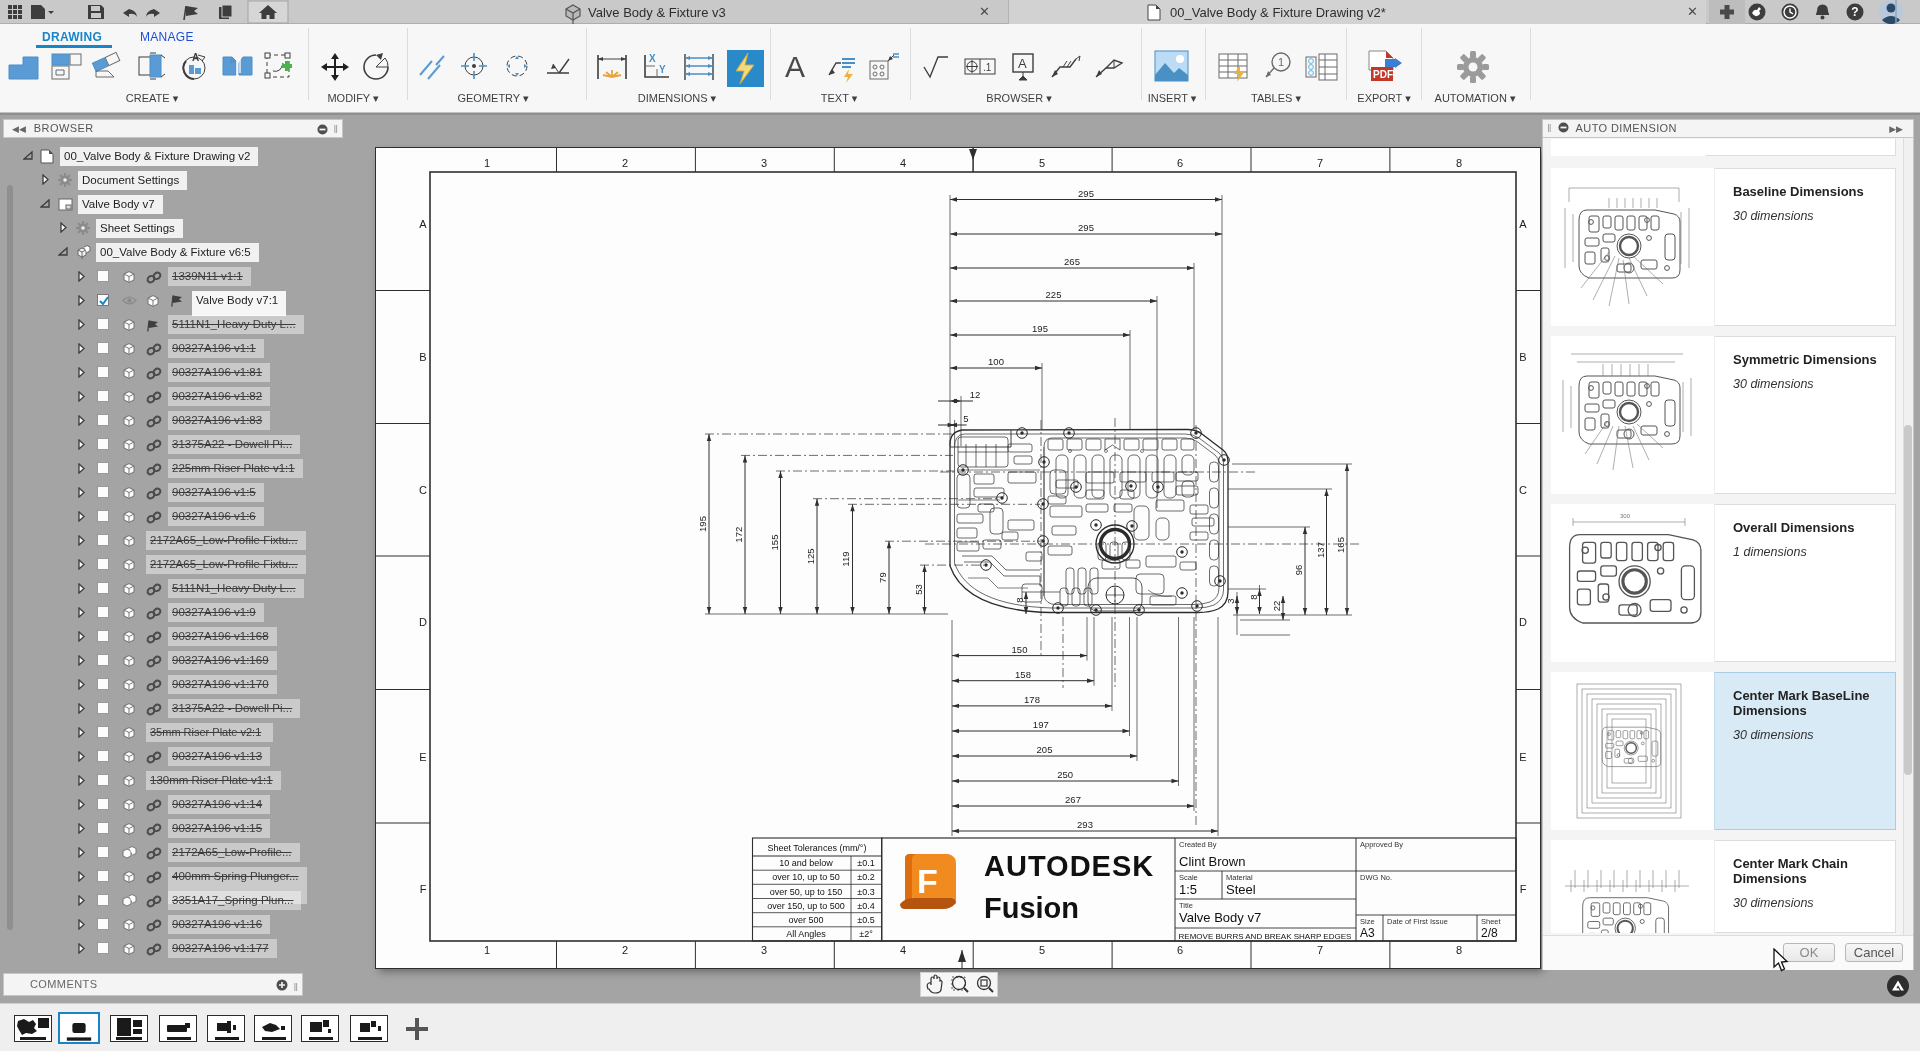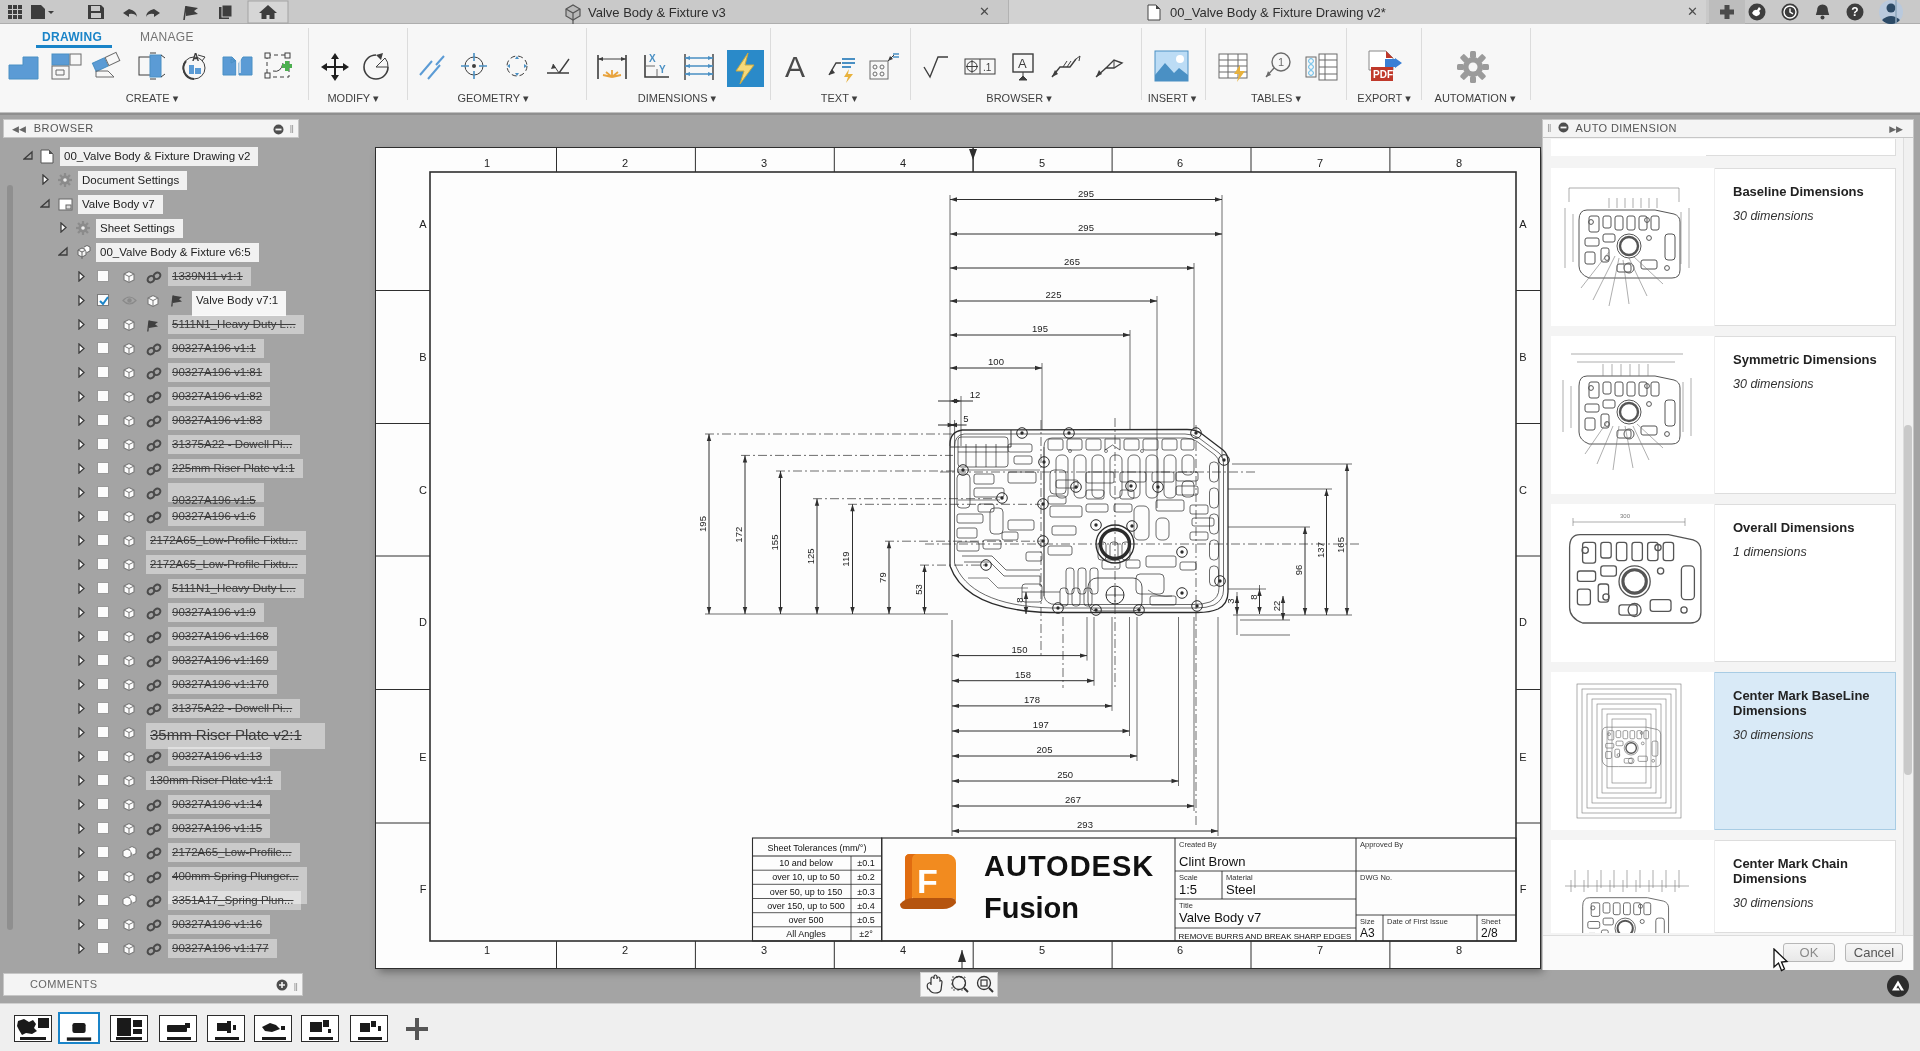--- a/index.html
+++ b/index.html
@@ -77,21 +77,21 @@
       <text x="155" y="16.2" font-size="12" font-weight="bold" fill="#fff" text-anchor="middle">?</text>
 <circle cx="191" cy="12" r="12" fill="#b9c9dd"></circle>
       <circle cx="191" cy="8" r="4.5" fill="#2c4a66"></circle>
       <path d="M182 20 q9 -8 18 0 a12 12 0 0 1 -18 0 z" fill="#2c4a66"></path>
       <line x1="196" y1="0" x2="196" y2="24" stroke="#8fa7bd" stroke-width="1.5"></line>
 </svg>
 </div>
 <div class="ribbon">
 <div class="abs" style="left:42px;top:6px;font-size:12px;color:#1a84c8;font-weight:bold;letter-spacing:.3px">DRAWING</div>
 <div class="abs" style="left:36px;top:21px;width:76px;height:3px;background:#1a84c8"></div>
-<div class="abs" style="left:140px;top:6px;font-size:12px;color:#737373;letter-spacing:.3px">MANAGE</div>
+<div class="abs" style="left:140px;top:6px;font-size:12px;color:#1d4ed8;letter-spacing:.3px">MANAGE</div>
 <div class="gsep" style="left:308px"></div>
 <div class="gsep" style="left:407px"></div>
 <div class="gsep" style="left:586px"></div>
 <div class="gsep" style="left:770px"></div>
 <div class="gsep" style="left:910px"></div>
 <div class="gsep" style="left:1141px"></div>
 <div class="gsep" style="left:1205px"></div>
 <div class="gsep" style="left:1346px"></div>
 <div class="gsep" style="left:1421px"></div>
 <div class="gsep" style="left:1530px"></div>
@@ -717,21 +717,21 @@
     <text x="1105" y="789" font-size="12" fill="#111" text-anchor="start" font-weight="normal" stroke="none">2/8</text>
     <g transform="translate(521,705)">
       <path d="M8 6 q0 -5 5 -5 h38 q8 2 8 9 v40 q0 -5 -5 -5 h-38 q-8 -2 -8 -9 z" fill="#f28b1f" stroke="none"></path>
       <path d="M8 6 q0 -5 5 -5 l6 0 q-4 1 -4 6 v38 q0 6 5 8 l-7 0 q-5 -2 -5 -8 z" fill="#e06c10" stroke="none"></path>
       <path d="M3 51 q0 5 5 5 h38 q8 0 13 -6 q0 -5 -5 -5 h-38 q-8 0 -13 6 z" fill="#b5540e" stroke="none"></path>
       <text x="20" y="40" font-size="34" font-weight="bold" fill="#fff" stroke="none">F</text>
     </g>
     <text x="608" y="728" font-size="29" font-weight="bold" fill="#111" stroke="none" letter-spacing="1">AUTODESK</text>
     <text x="608" y="770" font-size="29" font-weight="bold" fill="#111" stroke="none">Fusion</text>
   </svg>
-<div class="panelhead" style="left:3px;top:119px;width:296px"><span style="margin-left:8px;color:#666;font-size:9px">◀◀</span><span style="margin-left:8px;letter-spacing:.4px">BROWSER</span><svg style="position:absolute;right:14px;top:4px" width="11" height="11" viewBox="0 0 11 11">
+<div class="panelhead" style="left:3px;top:119px;width:340px"><span style="margin-left:8px;color:#666;font-size:9px">◀◀</span><span style="margin-left:8px;letter-spacing:.4px">BROWSER</span><svg style="position:absolute;right:14px;top:4px" width="11" height="11" viewBox="0 0 11 11">
       <circle cx="5.5" cy="5.5" r="5" fill="#4e4e4e"></circle>
       <rect x="2.5" y="4.6" width="6" height="1.8" fill="#f4f4f4"></rect>
     </svg><span style="position:absolute;right:4px;top:1px;color:#999">‖</span></div>
 <div class="abs" style="left:7px;top:185px;width:6px;height:745px;background:#8f8f8f;border-radius:3px"></div>
 <div class="abs" style="left:23px;top:150px;line-height:0"><svg width="11" height="11" viewBox="0 0 11 11">
       <path d="M9 2 L9 9 L1 9 Z" fill="none" stroke="#3c3c3c" stroke-width="1.3"></path>
     </svg></div>
 <div class="abs" style="left:40px;top:149px;line-height:0"><svg width="14" height="15" viewBox="0 0 14 15">
       <path d="M1 1 h8 l4 4 v9 h-12 z" fill="#fff" stroke="#555"></path>
       <path d="M9 1 v4 h4 z" fill="#555"></path>
@@ -934,21 +934,21 @@
 <div class="abs" style="left:122px;top:486px;line-height:0"><svg width="14" height="14" viewBox="0 0 14 14">
       <path d="M2 4 l5 -2.5 l5 2.5 v6 l-5 2.5 l-5 -2.5 z" fill="#fcfcfc" stroke="#777" stroke-width="1.1"></path>
       <path d="M2 4 l5 2.5 l5 -2.5 M7 6.5 v6" stroke="#777" fill="none"></path>
     </svg></div>
 <div class="abs" style="left:146px;top:487px;line-height:0"><svg width="16" height="13" viewBox="0 0 16 13">
       <g stroke="#4a4a4a" stroke-width="2" fill="none">
         <ellipse cx="5" cy="8.2" rx="3.6" ry="3" transform="rotate(-38 5 8.2)"></ellipse>
         <ellipse cx="11" cy="4.8" rx="3.6" ry="3" transform="rotate(-38 11 4.8)"></ellipse>
       </g>
     </svg></div>
-<div class="abs" style="left:168px;top:483px;height:19px;background:rgba(255,255,255,0.42);padding:11px 8px 0 4px;font-size:11.5px;color:#3d3d3d;text-decoration:line-through;white-space:nowrap">90327A196 v1:5</div>
+<div class="abs" style="left:168px;top:483px;height:19px;background:rgba(255,255,255,0.42);padding:3px 8px 0 4px;font-size:11.5px;color:#3d3d3d;text-decoration:line-through;white-space:nowrap">90327A196 v1:5</div>
 <div class="abs" style="left:76px;top:511px;line-height:0"><svg width="11" height="11" viewBox="0 0 11 11">
       <path d="M3 1 L8 5.5 L3 10 Z" fill="#fdfdfd" stroke="#3c3c3c" stroke-width="1.3"></path>
     </svg></div>
 <div class="abs" style="left:97px;top:510px;line-height:0"><span style="display:inline-block;width:12px;height:12px;background:#fcfcfc;border:1px solid #9a9a9a;vertical-align:middle"></span></div>
 <div class="abs" style="left:122px;top:510px;line-height:0"><svg width="14" height="14" viewBox="0 0 14 14">
       <path d="M2 4 l5 -2.5 l5 2.5 v6 l-5 2.5 l-5 -2.5 z" fill="#fcfcfc" stroke="#777" stroke-width="1.1"></path>
       <path d="M2 4 l5 2.5 l5 -2.5 M7 6.5 v6" stroke="#777" fill="none"></path>
     </svg></div>
 <div class="abs" style="left:146px;top:511px;line-height:0"><svg width="16" height="13" viewBox="0 0 16 13">
       <g stroke="#4a4a4a" stroke-width="2" fill="none">
@@ -1066,21 +1066,21 @@
     </svg></div>
 <div class="abs" style="left:168px;top:699px;height:19px;background:rgba(255,255,255,0.42);padding:3px 8px 0 4px;font-size:11.5px;color:#3d3d3d;text-decoration:line-through;white-space:nowrap">31375A22 - Dowell Pi...</div>
 <div class="abs" style="left:76px;top:727px;line-height:0"><svg width="11" height="11" viewBox="0 0 11 11">
       <path d="M3 1 L8 5.5 L3 10 Z" fill="#fdfdfd" stroke="#3c3c3c" stroke-width="1.3"></path>
     </svg></div>
 <div class="abs" style="left:97px;top:726px;line-height:0"><span style="display:inline-block;width:12px;height:12px;background:#fcfcfc;border:1px solid #9a9a9a;vertical-align:middle"></span></div>
 <div class="abs" style="left:122px;top:726px;line-height:0"><svg width="14" height="14" viewBox="0 0 14 14">
       <path d="M2 4 l5 -2.5 l5 2.5 v6 l-5 2.5 l-5 -2.5 z" fill="#fcfcfc" stroke="#777" stroke-width="1.1"></path>
       <path d="M2 4 l5 2.5 l5 -2.5 M7 6.5 v6" stroke="#777" fill="none"></path>
     </svg></div>
-<div class="abs" style="left:146px;top:723px;height:26px;background:rgba(255,255,255,0.42);padding:3px 23px 0 4px;font-size:15px;color:#3d3d3d;text-decoration:line-through;white-space:nowrap">35mm Riser Plate v2:1</div>
+<div class="abs" style="left:146px;top:723px;height:19px;background:rgba(255,255,255,0.42);padding:3px 12px 0 4px;font-size:11px;color:#3d3d3d;text-decoration:line-through;white-space:nowrap">35mm Riser Plate v2:1</div>
 <div class="abs" style="left:76px;top:751px;line-height:0"><svg width="11" height="11" viewBox="0 0 11 11">
       <path d="M3 1 L8 5.5 L3 10 Z" fill="#fdfdfd" stroke="#3c3c3c" stroke-width="1.3"></path>
     </svg></div>
 <div class="abs" style="left:97px;top:750px;line-height:0"><span style="display:inline-block;width:12px;height:12px;background:#fcfcfc;border:1px solid #9a9a9a;vertical-align:middle"></span></div>
 <div class="abs" style="left:122px;top:750px;line-height:0"><svg width="14" height="14" viewBox="0 0 14 14">
       <path d="M2 4 l5 -2.5 l5 2.5 v6 l-5 2.5 l-5 -2.5 z" fill="#fcfcfc" stroke="#777" stroke-width="1.1"></path>
       <path d="M2 4 l5 2.5 l5 -2.5 M7 6.5 v6" stroke="#777" fill="none"></path>
     </svg></div>
 <div class="abs" style="left:146px;top:751px;line-height:0"><svg width="16" height="13" viewBox="0 0 16 13">
       <g stroke="#4a4a4a" stroke-width="2" fill="none">

